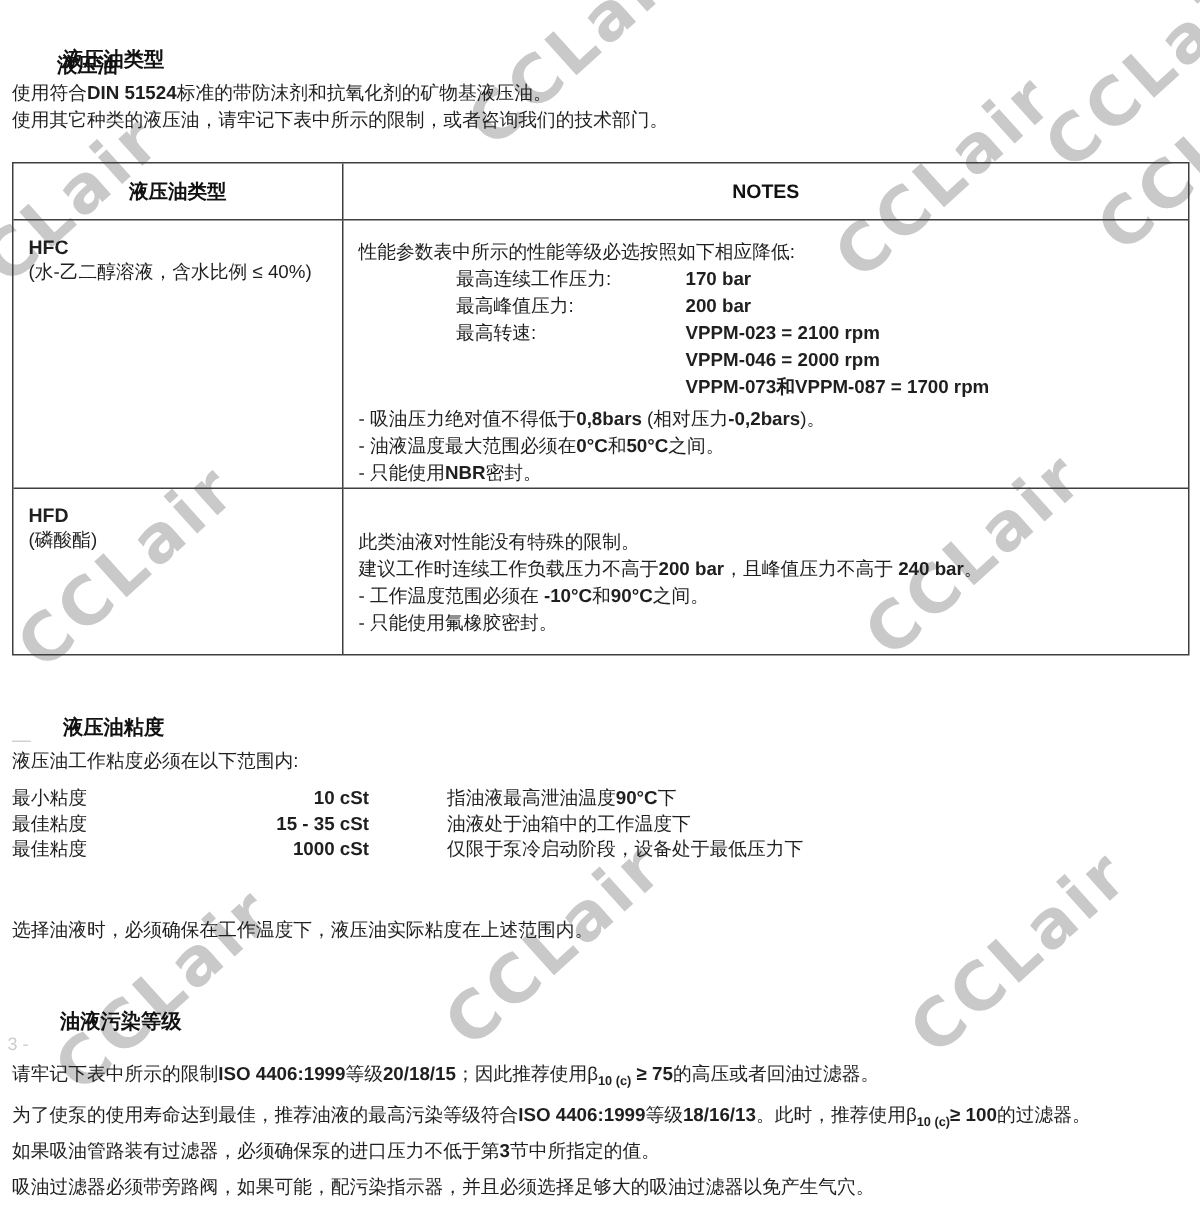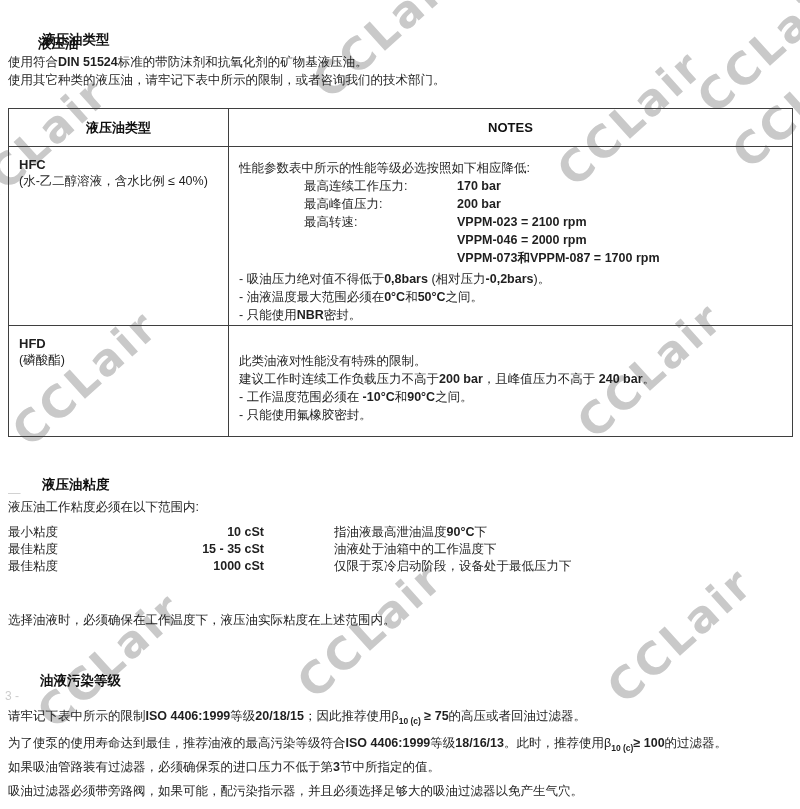--- a/index.html
+++ b/index.html
@@ -55,21 +55,21 @@
   .param-label { display:inline-block; width:153px; }
   .param-value { font-weight:bold; }
   .bullets { margin-top:3px; }
   #hfd-notes { padding-top:26px; }
 
   
   #visc-prefix  { top:486px; left:8px; }
   #section-visc { top:476px; left:42px; }
   #visc-intro { top:499px; left:8px; }
   #visc-rows { top:524px; left:8px; line-height:17px; }
-  .visc-row { display:flex;gap:18px; }
+  .visc-row { display:flex; }
   .visc-label { width:150px; }
   .visc-value { width:88px; text-align:right; font-weight:bold; }
   .visc-desc { margin-left:52px; }
   #visc-note { top:596px; left:8px;margin-top:16px; }
 
   
   #cont-prefix  { top:689px; left:5px; font-size:12px; }
   #section-cont { top:672px; left:40px; }
   #cont-1 { top:708px; left:8px; }
   #cont-2 { top:735px; left:8px; }

